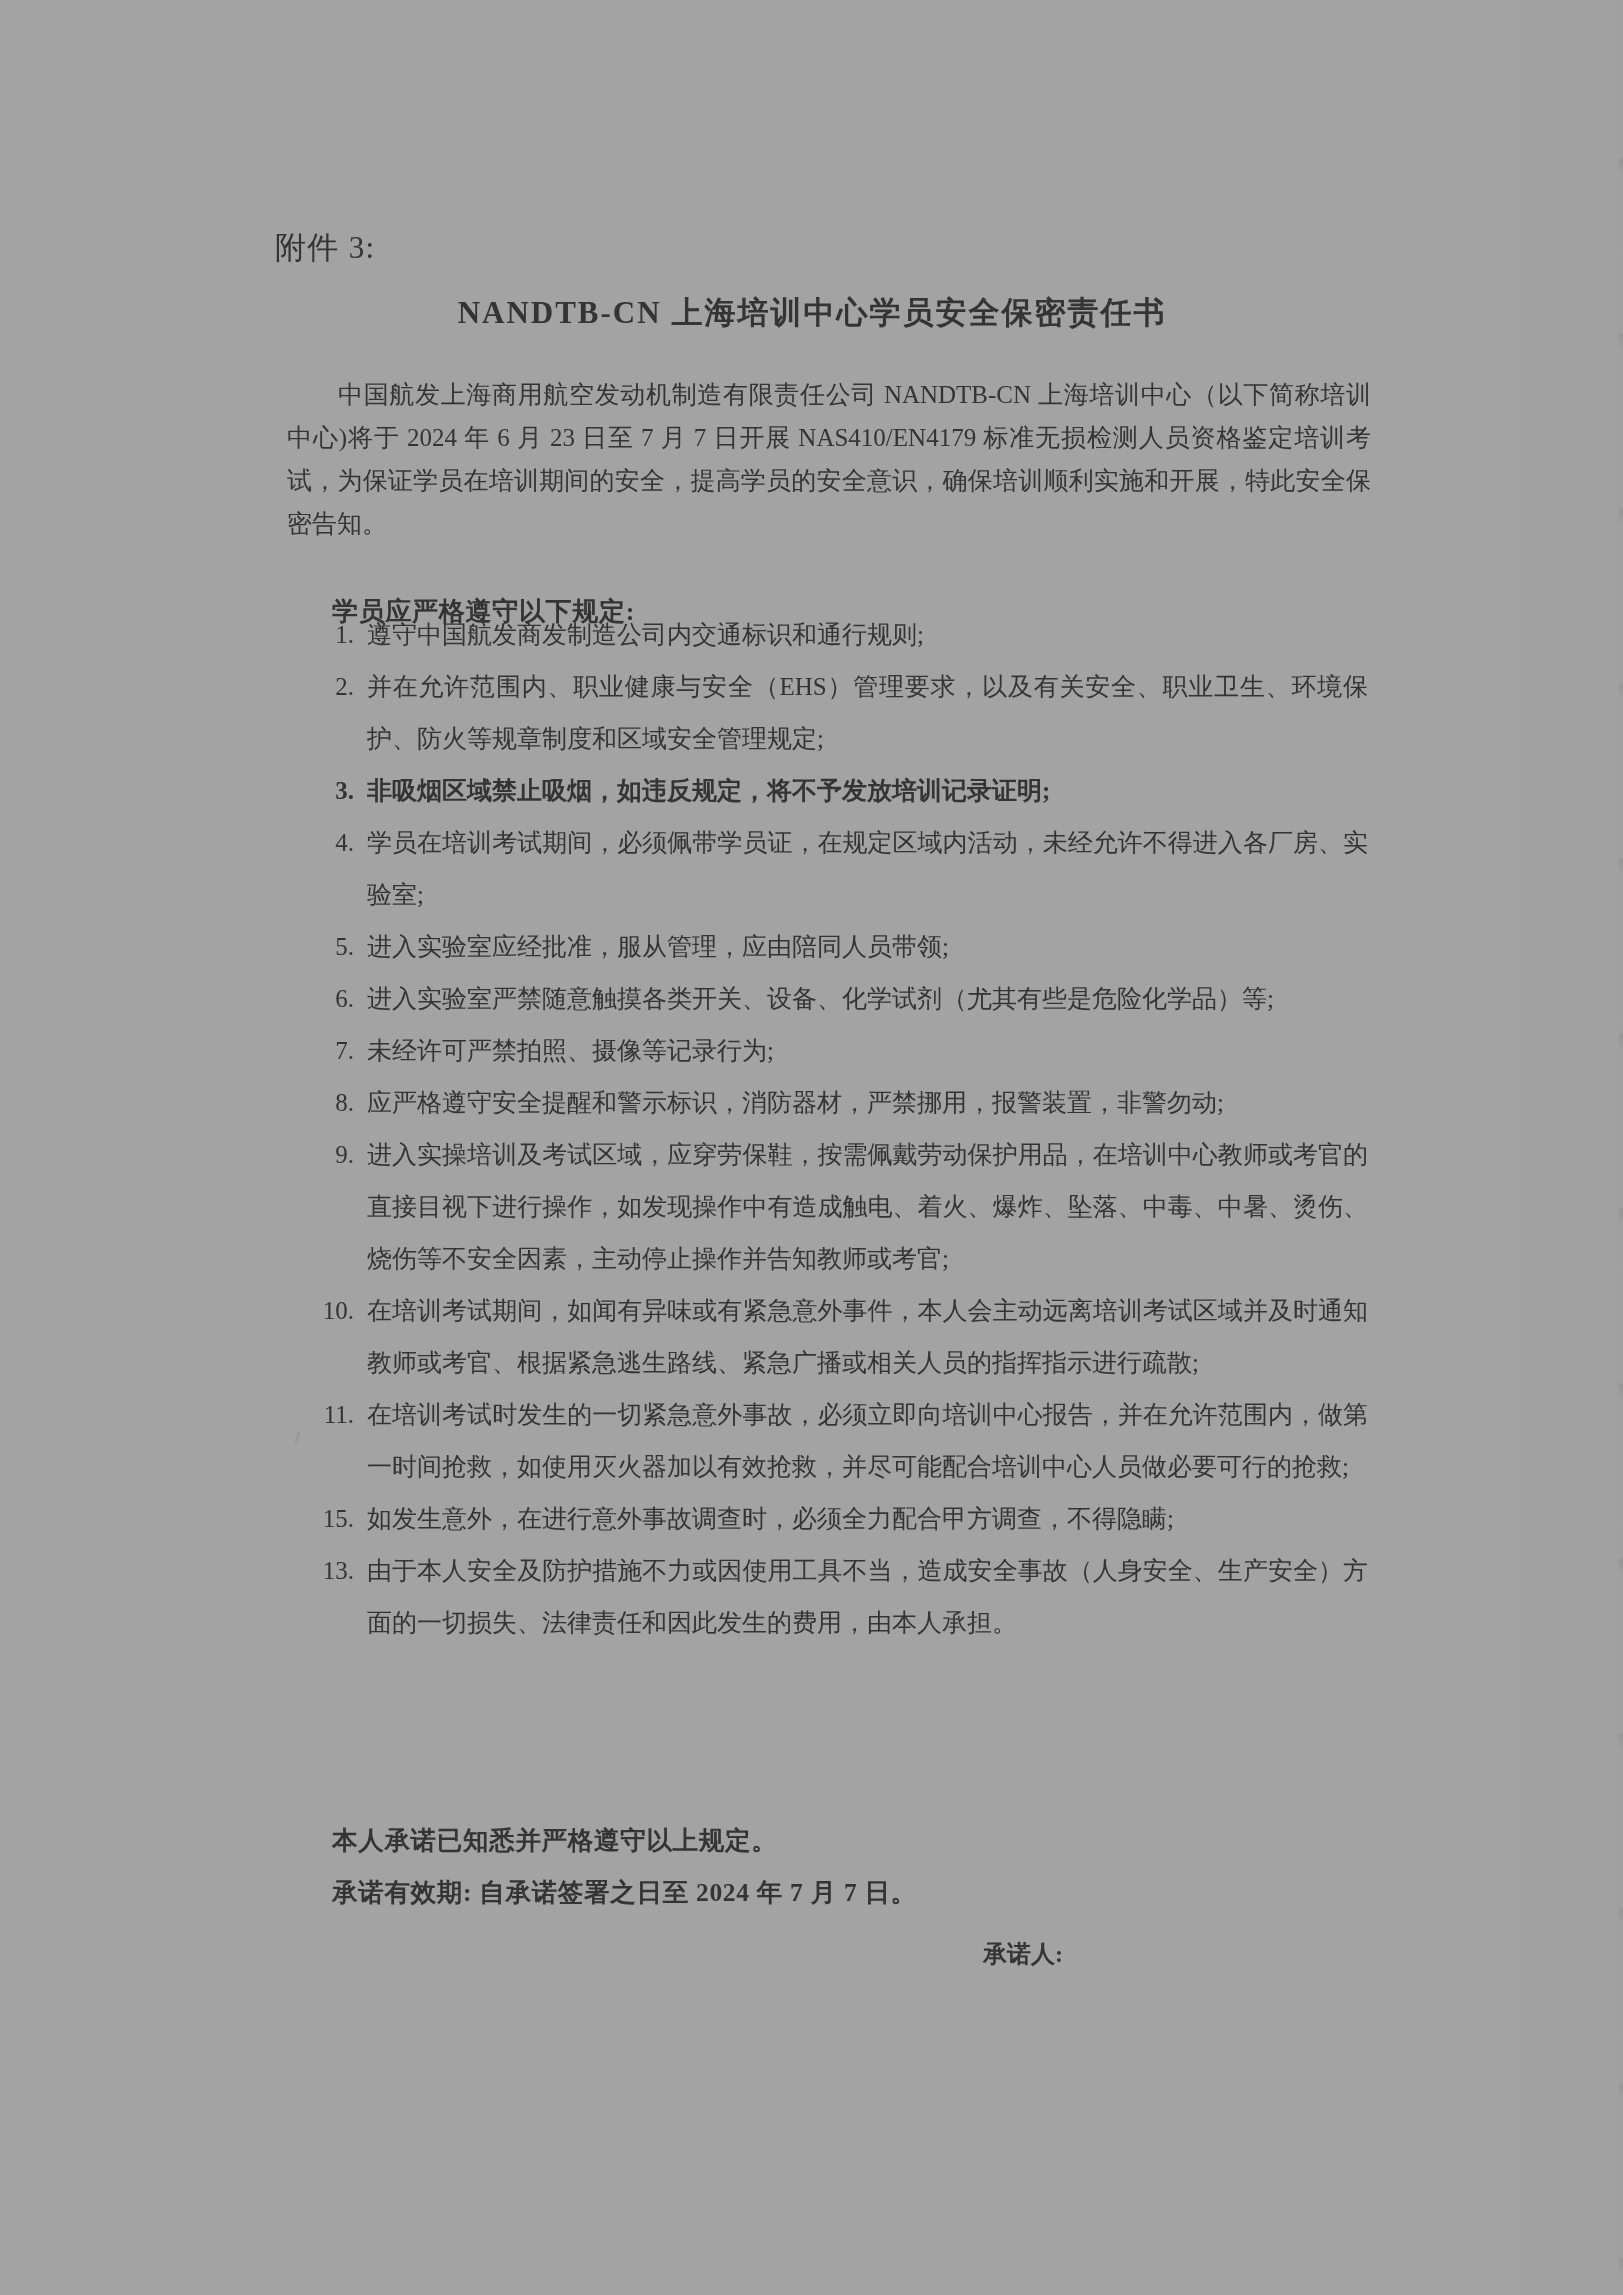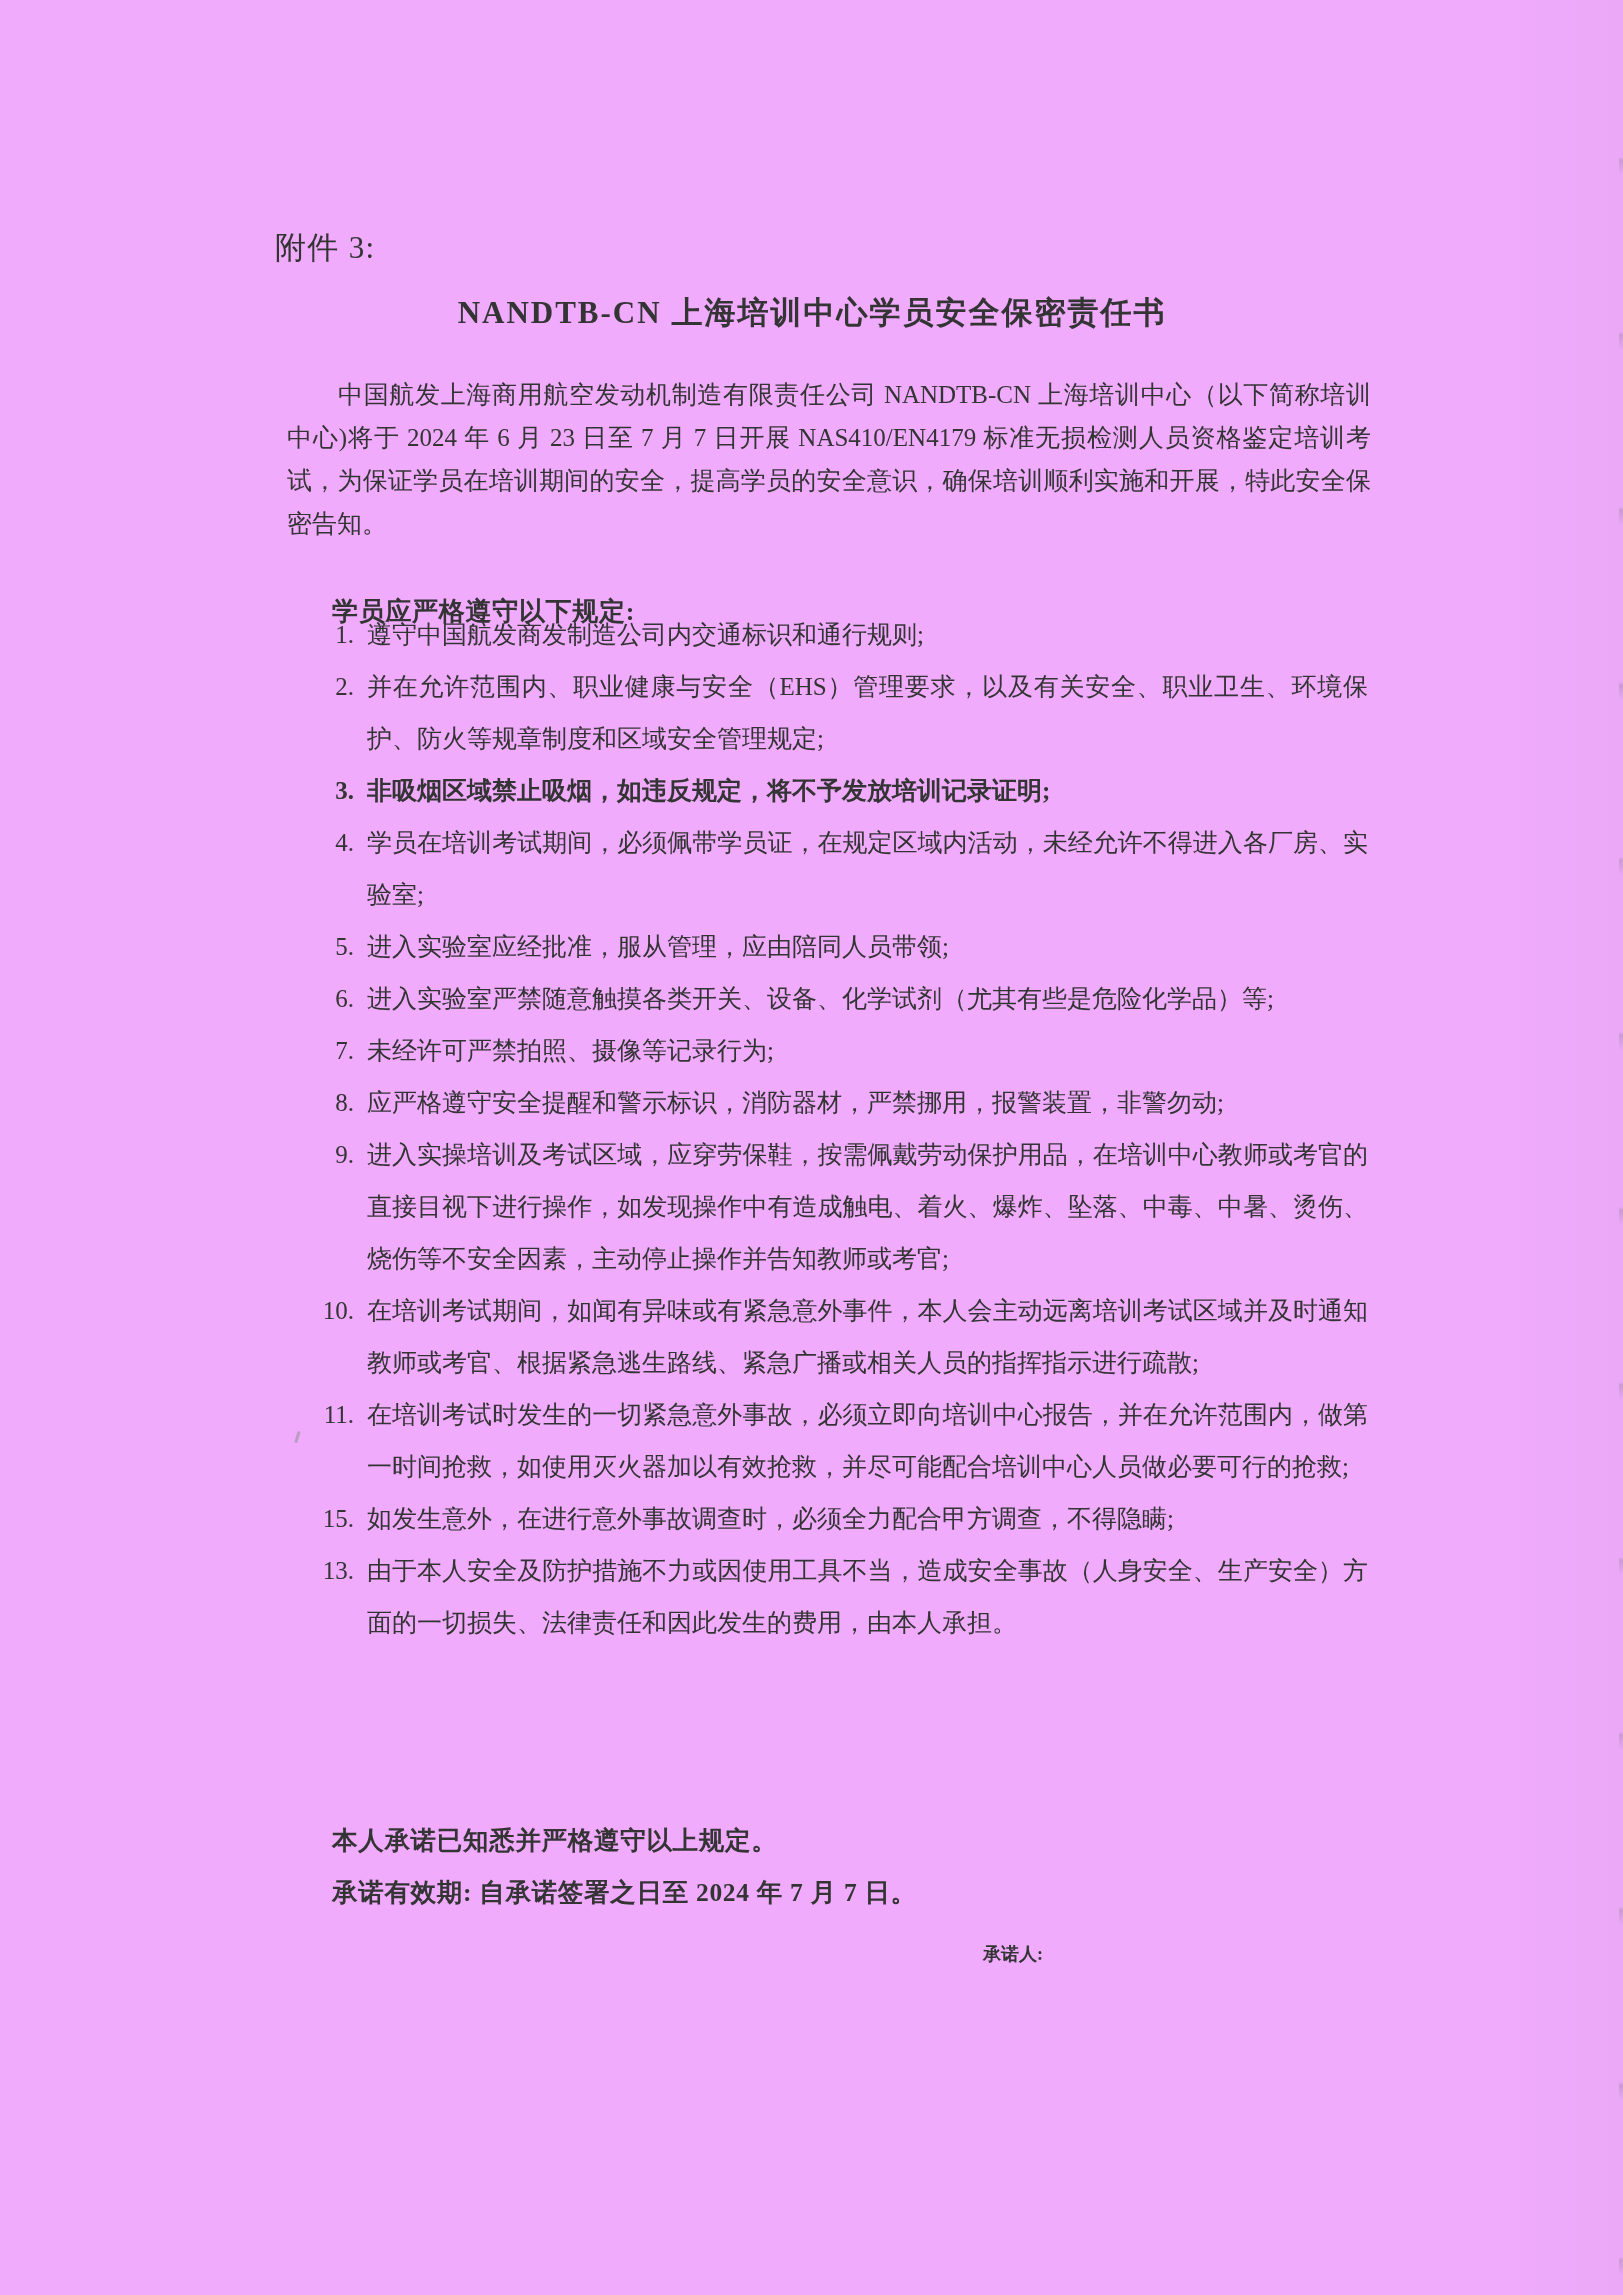--- a/index.html
+++ b/index.html
@@ -5,21 +5,21 @@
   html, body {
     margin: 0;
     padding: 0;
     background: #e8e8e8;
   }
   .sheet {
     position: relative;
     width: 1624px;
     height: 2295px;
     margin: 0 auto;
-    background: #f0abfc;
+    background: #a3a3a3;
     color: #343434;
     font-family: "Liberation Serif", "DejaVu Serif", serif;
     overflow: hidden;
   }
   
   .scan-haze {
     position: absolute;
     top: 0; right: 0;
     width: 118px; height: 100%;
     background: linear-gradient(to right, rgba(0,0,0,0) 0%, rgba(90,90,90,0.04) 100%);
@@ -112,21 +112,21 @@
     width: 1034px;
     font-size: 25.5px;
     line-height: 52px;
     font-weight: 700;
     letter-spacing: 0.7px;
   }
   .sig {
     position: absolute;
     left: 275px; top: 1933px;
     width: 1090px;
-    font-size: 18px;
+    font-size: 24px;
     line-height: 43px;
     font-weight: 700;
   }
   .sig-row1 { margin-left: 708px; }
   .sig-row2 { margin-left: 672px; }
   .sig .ymd-year  { display: inline-block; margin-left: 76px; }
   .sig .ymd-month { display: inline-block; margin-left: 54px; }
   .sig .ymd-day   { display: inline-block; margin-left: 43px; }
 </style>
 </head>

